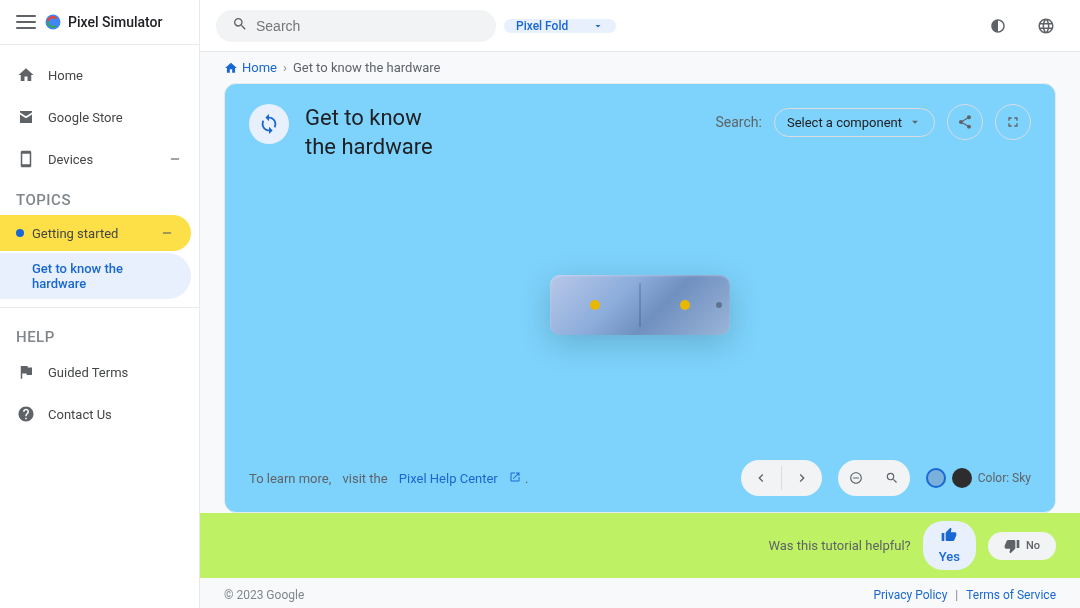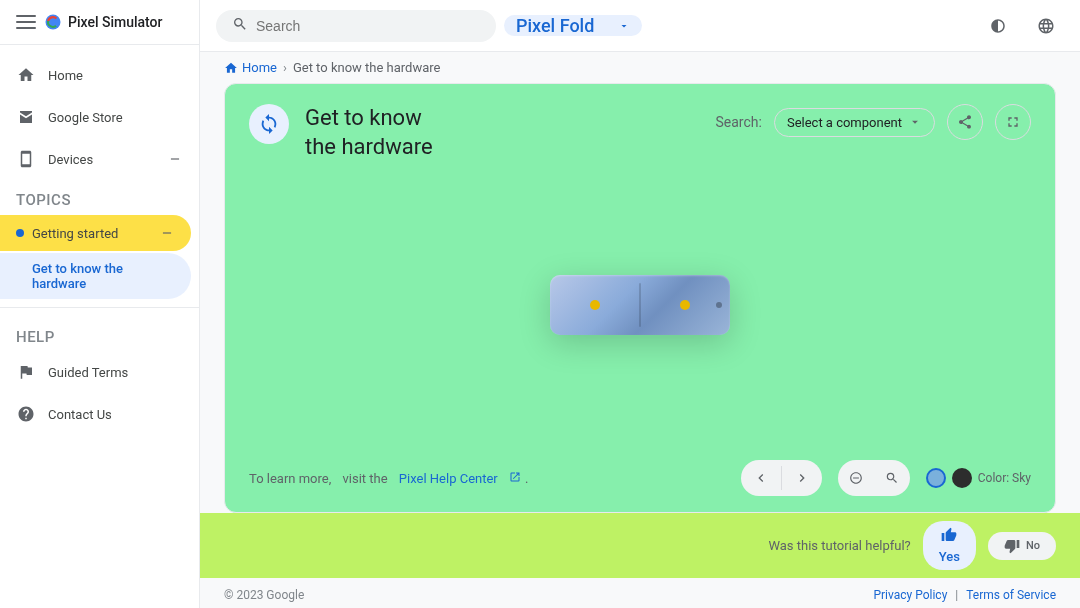--- a/index.html
+++ b/index.html
@@ -214,21 +214,21 @@
       font-size: 16px;
     }
 
     .device-badge {
       display: flex;
       align-items: center;
       gap: 24px;
       background: #e8f0fe;
       border-radius: 16px;
       padding: 0 12px;
-      font-size: 18px;
+      font-size: 12px;
       color: #1967d2;
       font-weight: 500;
       cursor: pointer;
     }
 
     .top-nav-right {
       display: flex;
       align-items: center;
       gap: 12px;
     }
@@ -262,21 +262,21 @@
       align-items: center;
       gap: 4px;
     }
 
     .breadcrumb-chevron {
       color: #80868b;
     }
 
     .hardware-card {
       flex: 1;
-      background: #86efac;
+      background: #7dd3fc;
       margin: 0 24px 0 24px;
       border-radius: 12px;
       border: 1px solid #e8eaed;
       display: flex;
       flex-direction: column;
       overflow: hidden;
       position: relative;
     }
 
     .card-header {

